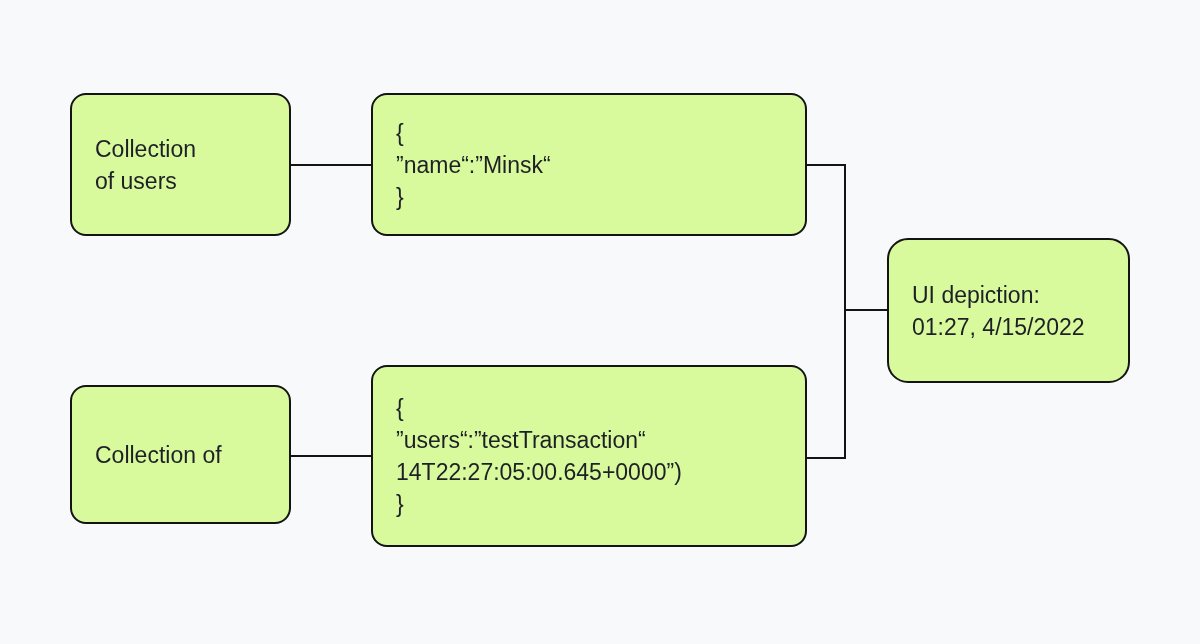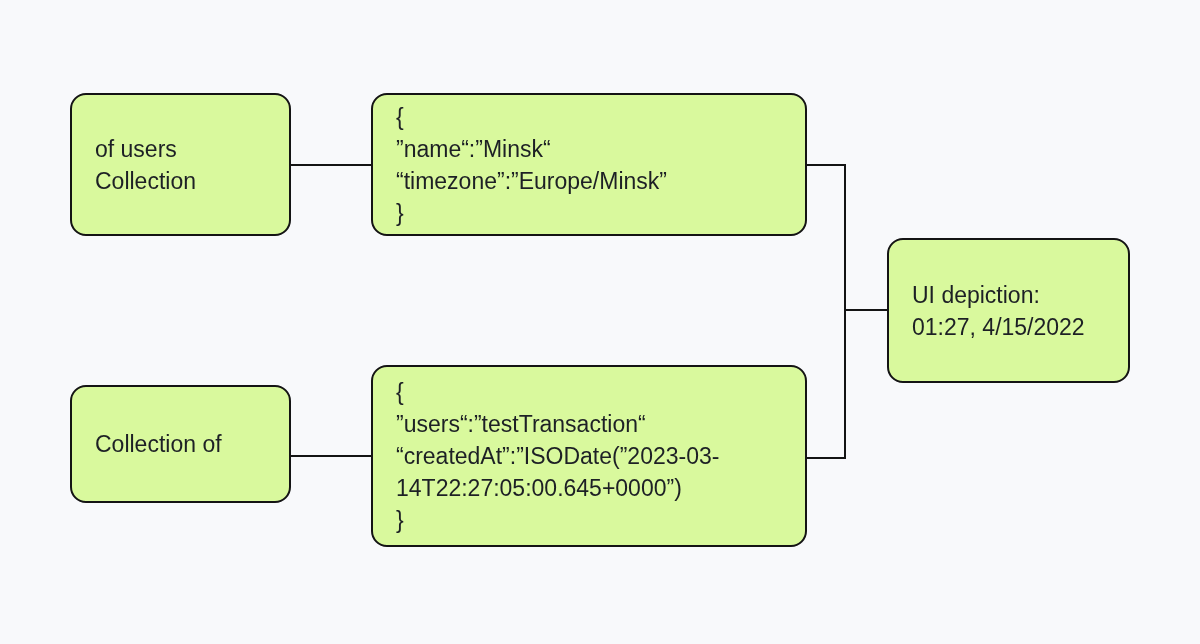--- a/index.html
+++ b/index.html
@@ -24,22 +24,22 @@
     flex-direction: column;
     justify-content: center;
     padding: 0 18px 0 23px;
     color: var(--text-color, #1d2025);
     font-size: 23px;
     line-height: 32px;
   }
   .tline { white-space: pre; }
   .n1 { left: 70px;  top: 93px;  width: 221px; height: 143px; }
   .n2 { left: 371px; top: 93px;  width: 436px; height: 143px; }
-  .n3 { left: 887px; top: 238px; width: 243px; height: 145px; }
-  .n4 { left: 70px;  top: 385px; width: 221px; height: 118px; }
+  .n3 { left: 887px; top: 238px; width: 243px; height: 145px; border-radius: 21px; }
+  .n4 { left: 70px;  top: 385px; width: 221px; height: 139px; }
   .n5 { left: 371px; top: 365px; width: 436px; height: 182px; }
   .connector {
     position: absolute;
     background: var(--node-border, #141414);
   }
   .c1 { left: 291px; top: 164px; width: 80px; height: 2px; }
   .c2 { left: 807px; top: 164px; width: 38px; height: 2px; }
   .c3 { left: 844px; top: 164px; width: 2px;  height: 295px; }
   .c4 { left: 846px; top: 309px; width: 41px; height: 2px; }
   .c5 { left: 291px; top: 455px; width: 80px; height: 2px; }
@@ -51,41 +51,39 @@
 <div class="canvas">
 
   <div class="connector c1"></div>
   <div class="connector c2"></div>
   <div class="connector c3"></div>
   <div class="connector c4"></div>
   <div class="connector c5"></div>
   <div class="connector c6"></div>
 
   <div class="node n1">
+    <div class="tline">Collection</div>
     <div class="tline">of users</div>
-    <div class="tline">Collection</div>
   </div>
 
   <div class="node n2">
     <div class="tline">{</div>
     <div class="tline">”name“:”Minsk“</div>
-    <div class="tline">“timezone”:”Europe/Minsk”</div>
     <div class="tline">}</div>
   </div>
 
   <div class="node n3">
     <div class="tline">UI depiction:</div>
     <div class="tline">01:27, 4/15/2022</div>
   </div>
 
   <div class="node n4">
     <div class="tline">Collection of</div>
   </div>
 
   <div class="node n5">
     <div class="tline">{</div>
     <div class="tline">”users“:”testTransaction“</div>
-    <div class="tline">“createdAt”:”ISODate(”2023-03-</div>
     <div class="tline">14T22:27:05:00.645+0000”)</div>
     <div class="tline">}</div>
   </div>
 
 </div>
 
 </body></html>

